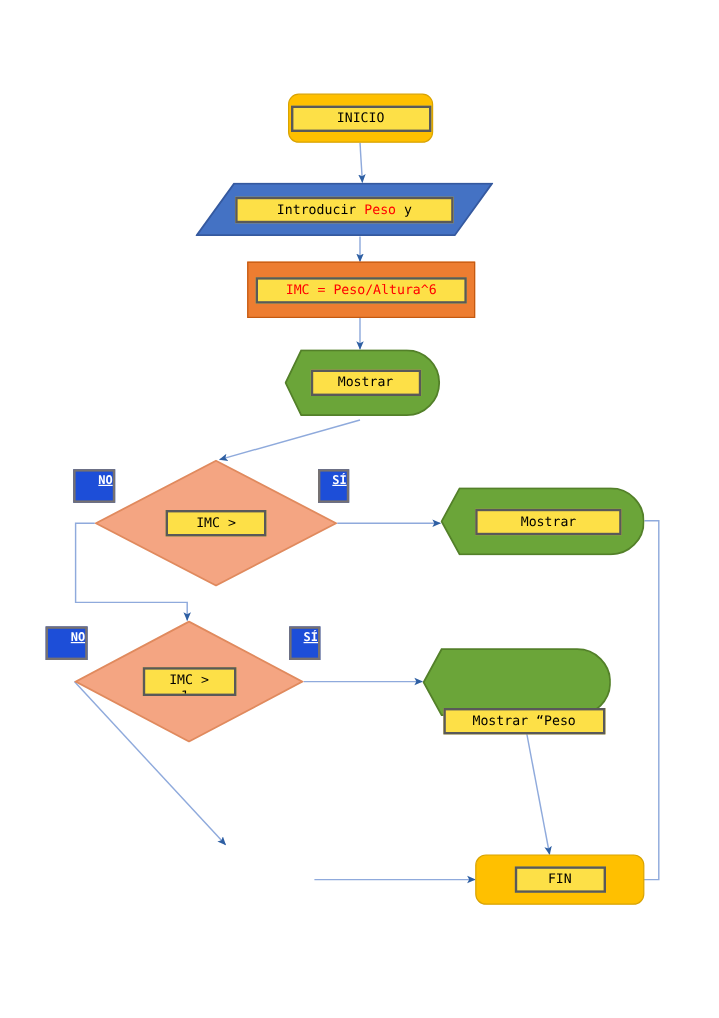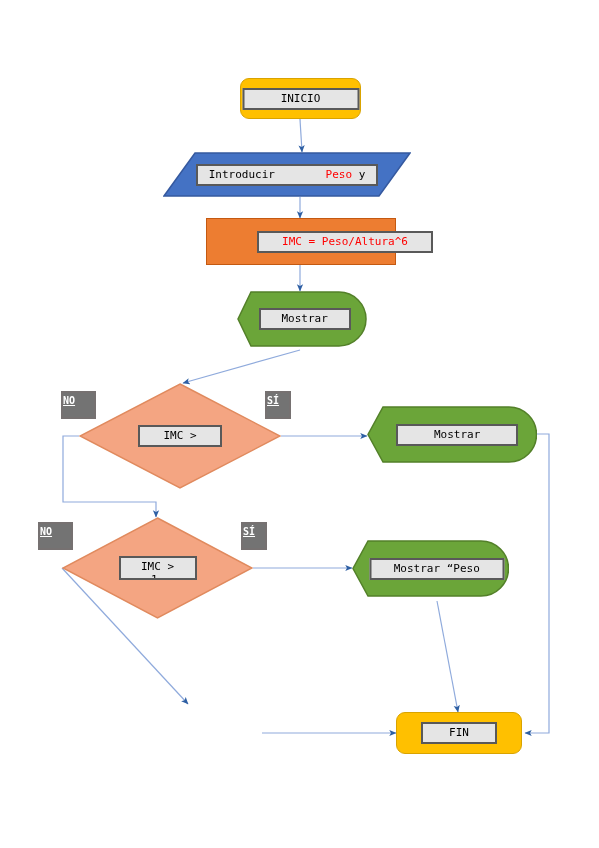--- a/index.html
+++ b/index.html
@@ -45,47 +45,47 @@
   .sh-process {
     background: #ed7d31;
     border: 1px solid #c45911;
   }
   
   .tbox {
     position: absolute;
     left: 50%;
     top: 50%;
     transform: translate(-50%, -50%);
-    background: #e5e5e5;
+    background: #fde047;
     border: 2px solid #595959;
     padding: 2px 8px;
     font-size: 11px;
     line-height: 14px;
     color: #000000;
     white-space: nowrap;
     overflow: hidden;
     text-align: center;
     z-index: 5;
   }
   .tbox.clip-line {
     height: 16px;
     line-height: 13px;
   }
-  .red { color: #ff0000; margin-left: 44px; }
+  .red { color: #ff0000; }
   
   .branch-label {
     position: absolute;
-    background: #737373;
+    background: #1d4ed8;
     border: 2px solid #767171;
     color: #ffffff;
     font-size: 10px;
     font-weight: bold;
     text-decoration: underline;
     line-height: 11px;
-    text-align: left;
+    text-align: right;
     overflow: hidden;
     white-space: nowrap;
     z-index: 6;
     font-family: "DejaVu Sans Mono", monospace;
   }
 </style>
 </head>
 <body>
 
 <div id="canvas">
@@ -175,22 +175,22 @@
     </div>
   </div>
 
   <div class="branch-label" style="left:38px; top:522px; width:31px; height:22px; padding-top:2px;">NO</div>
   <div class="branch-label" style="left:241px; top:522px; width:22px; height:22px; padding-top:2px;">SÍ</div>
 
   <div class="node" style="left:352px; top:540px; width:157px; height:57px;">
     <svg class="shape" viewBox="0 0 157 57" preserveAspectRatio="none">
       <path d="M16,1 L129,1 A27.5,27.5 0 0 1 129,56 L16,56 L1,28.5 Z" fill="#6ba539" stroke="#538029" stroke-width="1.5"></path>
     </svg>
-    <div class="tbox" style="width:115px; left:54%;">Mostrar “Peso</div>
+    <div class="tbox" style="width:115px; left:54%;margin-top:32px;">Mostrar “Peso</div>
   </div>
 
 
-  <div class="node" style="left:396px; top:712px; width:126px; height:42px;">
+  <div class="node" style="left:396px; top:712px; width:141px; height:42px;">
     <div class="shape sh-terminator"></div>
     <div class="tbox" style="width:56px;">FIN</div>
   </div>
 
 </div>
 
 </body></html>

